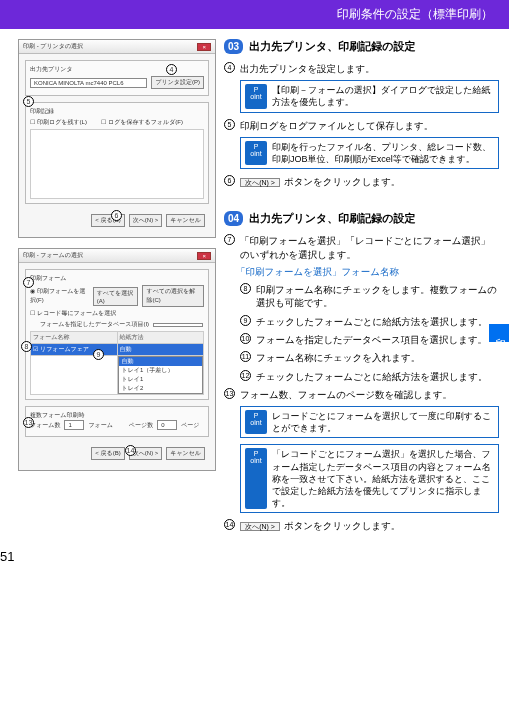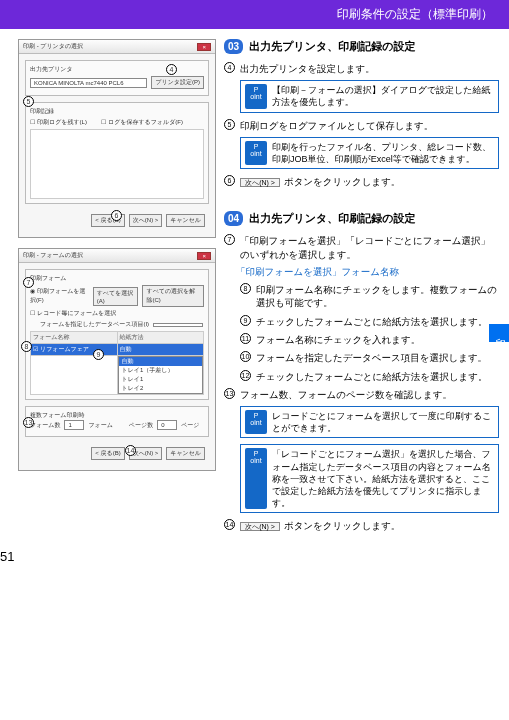--- a/index.html
+++ b/index.html
@@ -207,28 +207,28 @@
     <div class="step indent">
         <span class="numc">8</span>
         <span class="txtc">印刷フォーム名称にチェックをします。複数フォームの選択も可能です。</span>
       </div>
     <div class="step indent">
         <span class="numc">9</span>
         <span class="txtc">チェックしたフォームごとに給紙方法を選択します。</span>
       </div>
 
     <div class="step indent">
+        <span class="numc">10</span>
+        <span class="txtc">フォームを指定したデータベース項目を選択します。</span>
+      </div>
+    <div class="step indent">
         <span class="numc">11</span>
         <span class="txtc">フォーム名称にチェックを入れます。</span>
       </div>
     <div class="step indent">
-        <span class="numc">10</span>
-        <span class="txtc">フォームを指定したデータベース項目を選択します。</span>
-      </div>
-    <div class="step indent">
         <span class="numc">12</span>
         <span class="txtc">チェックしたフォームごとに給紙方法を選択します。</span>
       </div>
 
     <div class="step">
         <span class="numc">13</span>
         <span class="txtc">フォーム数、フォームのページ数を確認します。</span>
       </div>
 
     <div class="point-box">

